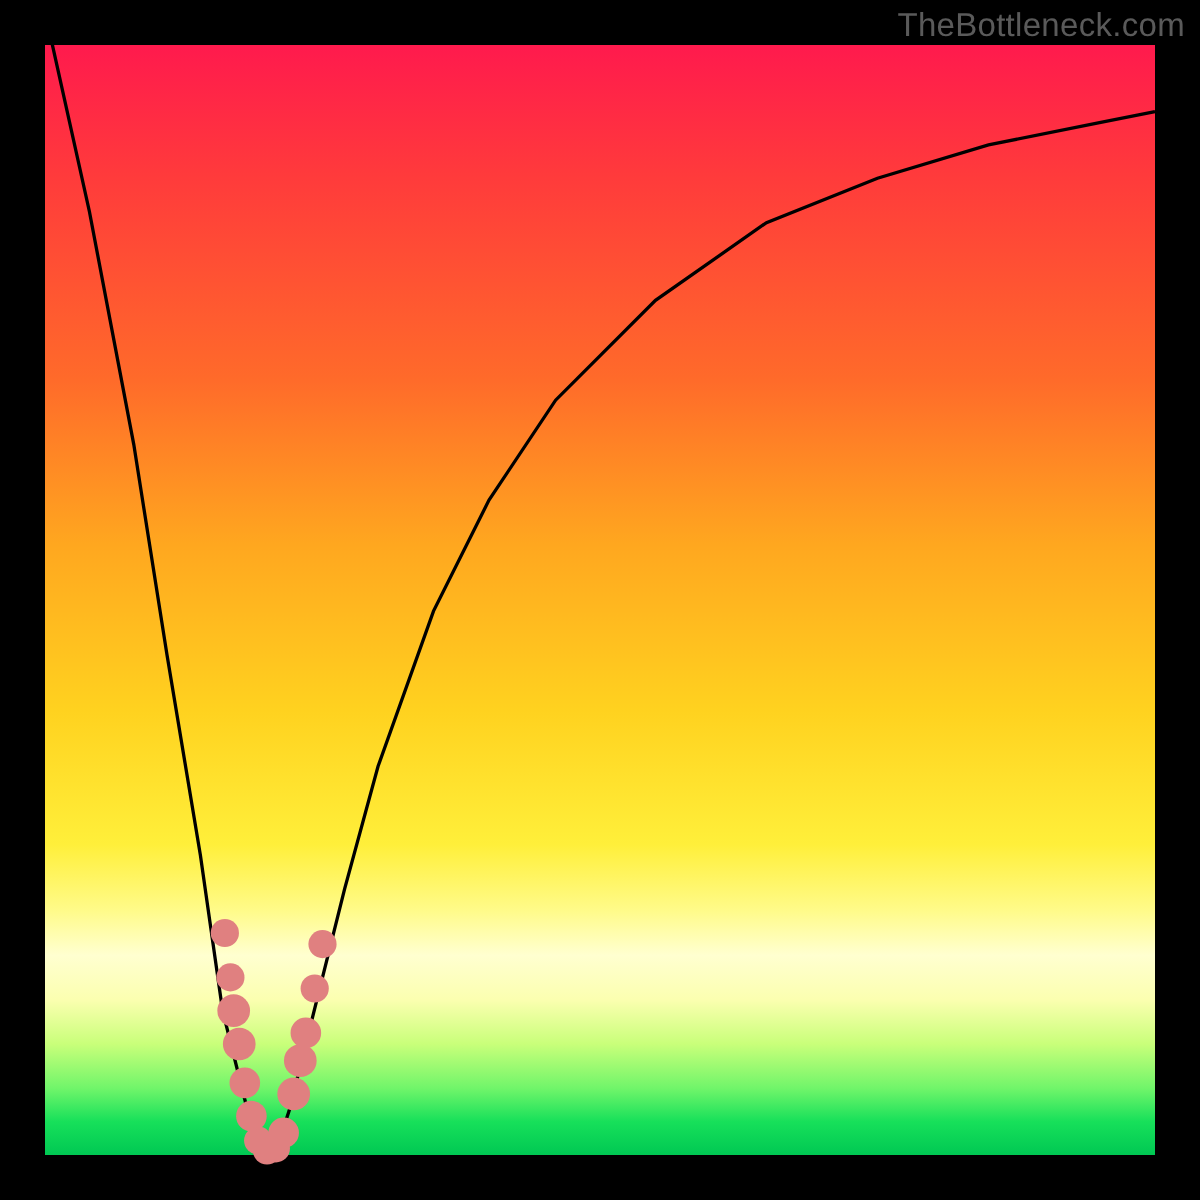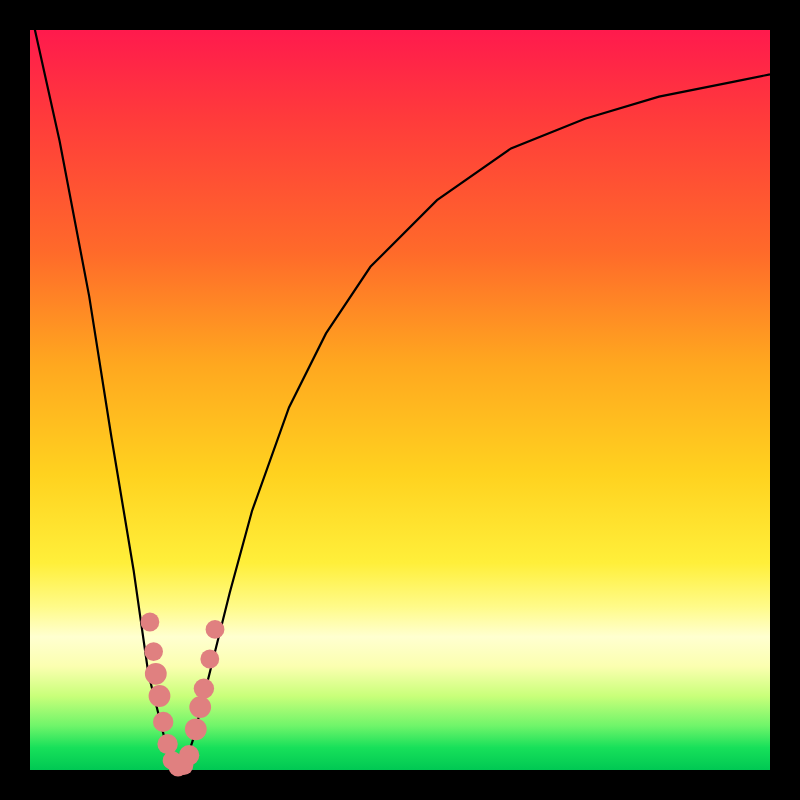--- a/index.html
+++ b/index.html
@@ -79,13 +79,14 @@
           <circle cx="153.9" cy="735.6" r="9.4"></circle>
           <circle cx="159.1" cy="725.2" r="10.2"></circle>
           <circle cx="165.8" cy="699.3" r="10.9"></circle>
           <circle cx="170.2" cy="677.1" r="10.9"></circle>
           <circle cx="173.9" cy="658.6" r="10.2"></circle>
           <circle cx="179.8" cy="629.0" r="9.4"></circle>
           <circle cx="185.0" cy="599.4" r="9.4"></circle>
         </g>
     </svg>
   </div>
+  <div class="watermark">TheBottleneck.com</div>
 </div>
 
 </body></html>

